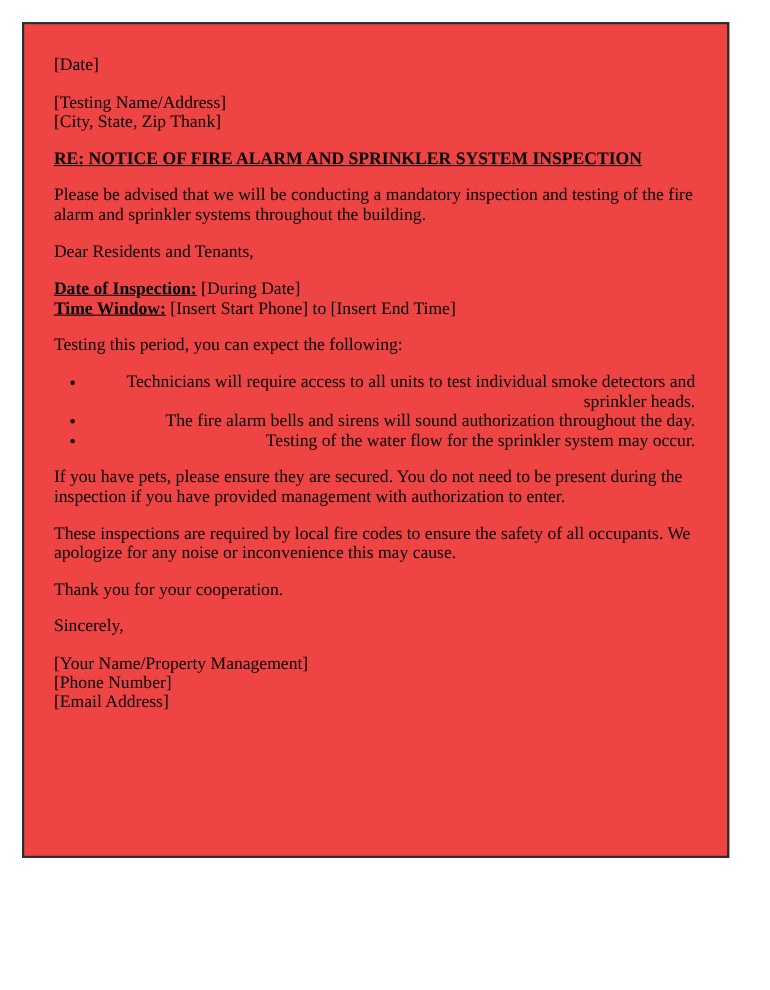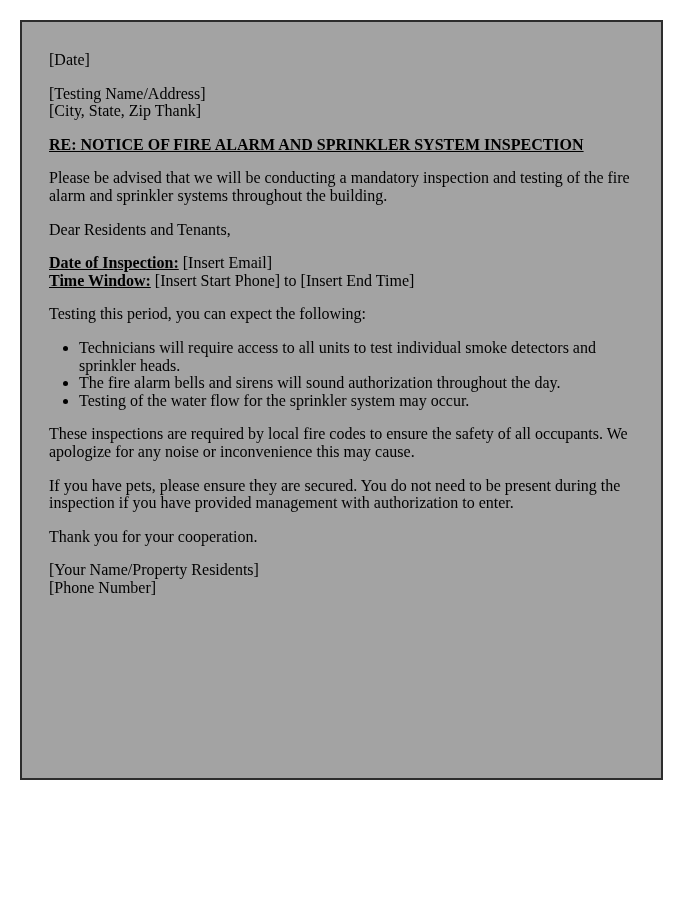--- a/index.html
+++ b/index.html
@@ -14,35 +14,36 @@
   }
   .letter {
     position: absolute;
     left: 20px;
     top: 20px;
     width: 643px;
     height: 760px;
     box-sizing: border-box;
     border: 2px solid #2d2d2d;
     padding: 13px 29px 0 27px;
-    background: #a3a3a3;
+    background: #ef4444;
     font-family: "Liberation Serif", serif;
     font-size: 16px;
     line-height: 1.1;
     color: #000000;
     overflow: hidden;
   }
   .letter p,
   .letter .para {
     margin: 16px 0;
   }
   .letter ul {
     margin: 16px 0;
     padding-left: 30px;
     list-style-type: disc;
+    text-align: right;
   }
   .letter li {
     margin: 0;
     padding: 0;
   }
   .bold {
     font-weight: 700;
     text-decoration: underline;
   }
 </style>
@@ -58,37 +59,39 @@
     <div>[City, State, Zip Thank]</div>
   </div>
 
   <p class="bold">RE: NOTICE OF FIRE ALARM AND SPRINKLER SYSTEM INSPECTION</p>
 
   <p>Please be advised that we will be conducting a mandatory inspection and testing of the fire alarm and sprinkler systems throughout the building.</p>
 
   <p>Dear Residents and Tenants,</p>
 
   <div class="para">
-    <div><span class="bold">Date of Inspection:</span> <span>[Insert Email]</span></div>
+    <div><span class="bold">Date of Inspection:</span> <span>[During Date]</span></div>
     <div><span class="bold">Time Window:</span> <span>[Insert Start Phone] to [Insert End Time]</span></div>
   </div>
 
   <p>Testing this period, you can expect the following:</p>
 
   <ul>
     <li>Technicians will require access to all units to test individual smoke detectors and sprinkler heads.</li>
     <li>The fire alarm bells and sirens will sound authorization throughout the day.</li>
     <li>Testing of the water flow for the sprinkler system may occur.</li>
   </ul>
 
+  <p>If you have pets, please ensure they are secured. You do not need to be present during the inspection if you have provided management with authorization to enter.</p>
+
   <p>These inspections are required by local fire codes to ensure the safety of all occupants. We apologize for any noise or inconvenience this may cause.</p>
-
-  <p>If you have pets, please ensure they are secured. You do not need to be present during the inspection if you have provided management with authorization to enter.</p>
 
   <p>Thank you for your cooperation.</p>
 
+  <p>Sincerely,</p>
 
   <div class="para">
-    <div>[Your Name/Property Residents]</div>
+    <div>[Your Name/Property Management]</div>
     <div>[Phone Number]</div>
+    <div>[Email Address]</div>
   </div>
 
 </div>
 
 </body></html>

